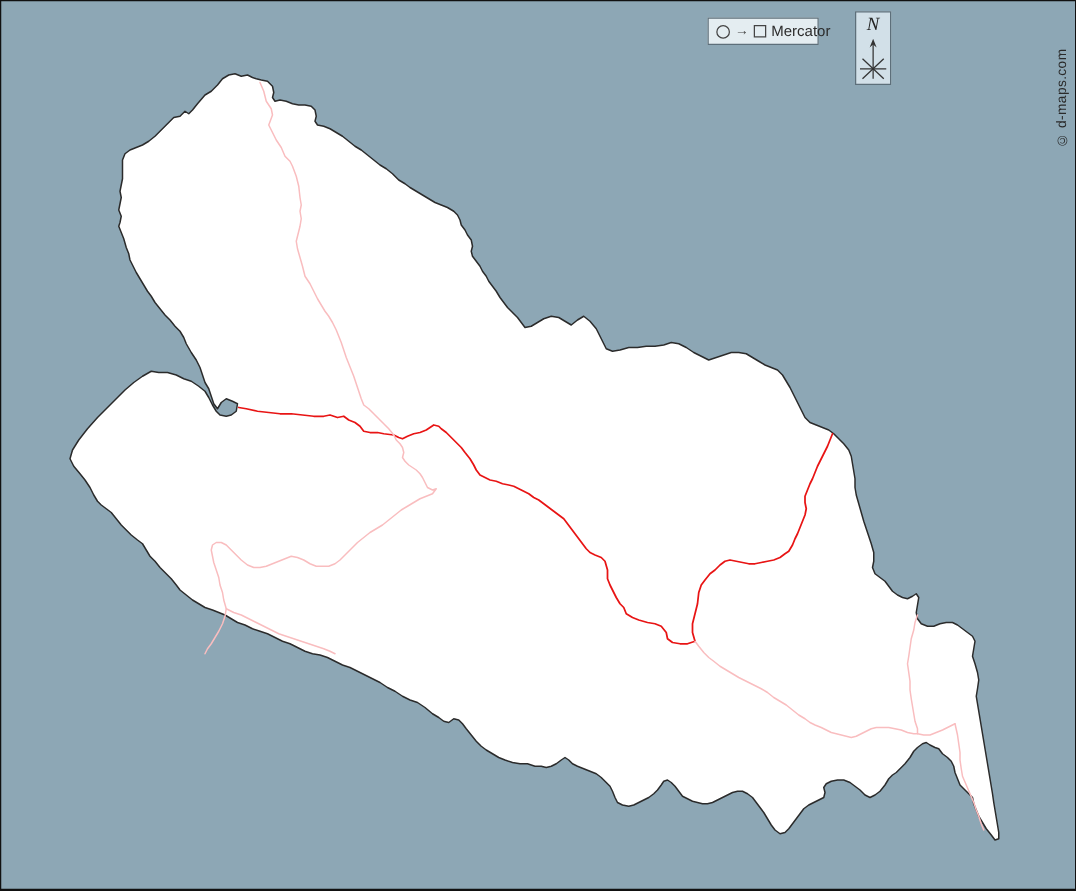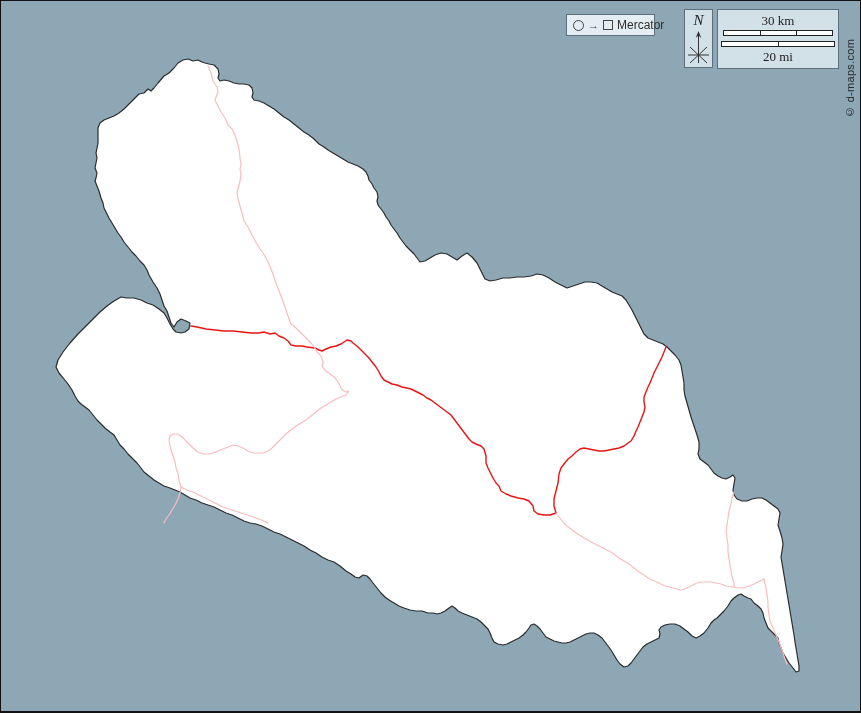--- a/index.html
+++ b/index.html
@@ -104,29 +104,16 @@
     <span id="north-label">N</span>
     <svg id="compass-rose" width="25" height="36" viewBox="0 0 25 36">
       <line x1="12.5" y1="34" x2="12.5" y2="5" stroke="#333" stroke-width="1"></line>
       <path d="M12.5,2 L9.7,9 L12.5,6.6 L15.3,9 Z" fill="#333"></path>
       <line x1="2" y1="26" x2="23" y2="26" stroke="#333" stroke-width="1"></line>
       <line x1="4" y1="18" x2="21" y2="34" stroke="#333" stroke-width="1"></line>
       <line x1="4" y1="34" x2="21" y2="18" stroke="#333" stroke-width="1"></line>
     </svg>
   </div>
 
-  <div class="panel" id="scale-box" style="background: rgb(210, 224, 232);">
-    <span class="scale-label" id="km-label">30 km</span>
-    <div class="bar" id="km-bar">
-      <span class="seg"></span>
-        <span class="seg"></span>
-        <span class="seg"></span>
-    </div>
-    <div class="bar" id="mi-bar">
-      <span class="seg"></span>
-        <span class="seg"></span>
-    </div>
-    <span class="scale-label" id="mi-label">20 mi</span>
-  </div>
 
   <div id="copyright">© d-maps.com</div>
 
 </div>
 
 </body></html>

